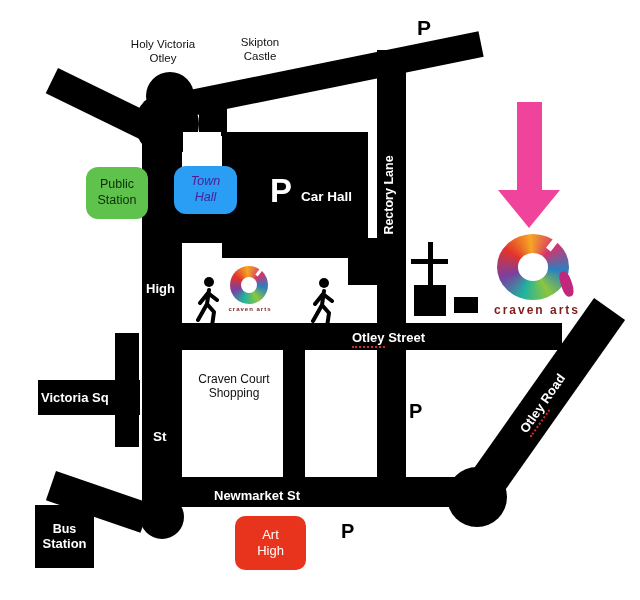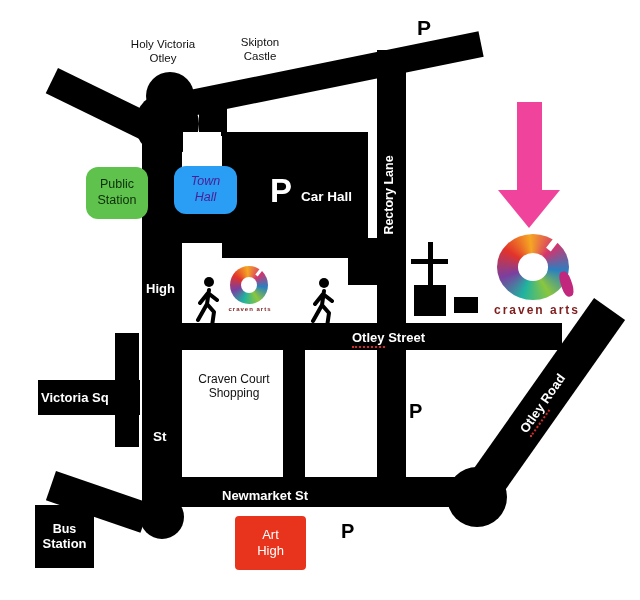--- a/index.html
+++ b/index.html
@@ -9,21 +9,21 @@
   .circle{border-radius:50%;}
   .white{position:absolute;background:#fff;}
   .blbl{position:absolute;color:#111;font-size:11.5px;line-height:1.2;text-align:center;}
   .wlbl{position:absolute;color:#fff;font-weight:600;font-size:13px;white-space:nowrap;}
   .pmark{position:absolute;color:#000;font-weight:700;font-size:21px;}
   .badge{position:absolute;border-radius:12px;display:flex;flex-direction:column;
          align-items:center;justify-content:center;text-align:center;
          font-size:12.5px;line-height:1.25;}
   .badge.green{background:#5ec24d;color:#123a0c;}
   .badge.blue{background:#2a9df4;color:#4c1d95;font-style:italic;}
-  .badge.red{background:#e8341c;color:#fff;border-radius:4px;font-size:13px;}
+  .badge.red{background:#e8341c;color:#fff;border-radius:10px;font-size:13px;}
   .squig{border-bottom:2px dotted #d42a2a;padding-bottom:1px;}
   
   .ring{position:absolute;border-radius:50%;
         background:conic-gradient(from 200deg,#1fb3a0,#7b3fa0,#e2332b,#f5a623,#d6336c,#2a7fc0,#8bc63e,#1fb3a0);}
   .ring .hole{position:absolute;left:29%;top:29%;width:42%;height:42%;background:#fff;border-radius:50%;}
   .ring .slash{position:absolute;right:14%;top:-6%;width:9%;height:34%;background:#fff;transform:rotate(38deg);}
   .ring .stem{position:absolute;right:-4%;bottom:4%;width:15%;height:40%;background:#c2277e;
               border-radius:40%;transform:rotate(-18deg);}
   .logotext{position:absolute;color:#7f1d1d;font-weight:600;white-space:nowrap;}
   
@@ -73,21 +73,21 @@
   <div class="blk" style="left:414px;top:285px;width:32px;height:31px;"></div>
   <div class="blk" style="left:454px;top:297px;width:24px;height:16px;"></div>
 
   <div class="wlbl" style="left:146px;top:281px;font-size:13px;">High</div>
   <div class="wlbl" style="left:153px;top:429px;font-size:13.5px;">St</div>
   <div class="wlbl" style="left:332px;top:185px;width:120px;height:20px;text-align:center;font-size:12.5px;transform:rotate(-90deg);">Rectory Lane</div>
   <div class="wlbl" style="left:41px;top:390px;font-size:13px;">Victoria Sq</div>
   <div class="wlbl" style="left:352px;top:330px;">
     <span class="squig">Otley</span><span> Street</span>
   </div>
-  <div class="wlbl" style="left:222px;top:488px;">Newmarket St</div>
+  <div class="wlbl" style="left:214px;top:488px;">Newmarket St</div>
 
   <div class="blbl" style="left:120px;top:38px;width:86px;">
     <span>Holy Victoria</span><br>
     <span>Otley</span>
   </div>
   <div class="blbl" style="left:222px;top:36px;width:76px;">
     <span>Skipton</span><br>
     <span>Castle</span>
   </div>
   <div class="blbl" style="left:185px;top:372px;width:98px;font-size:12px;">

